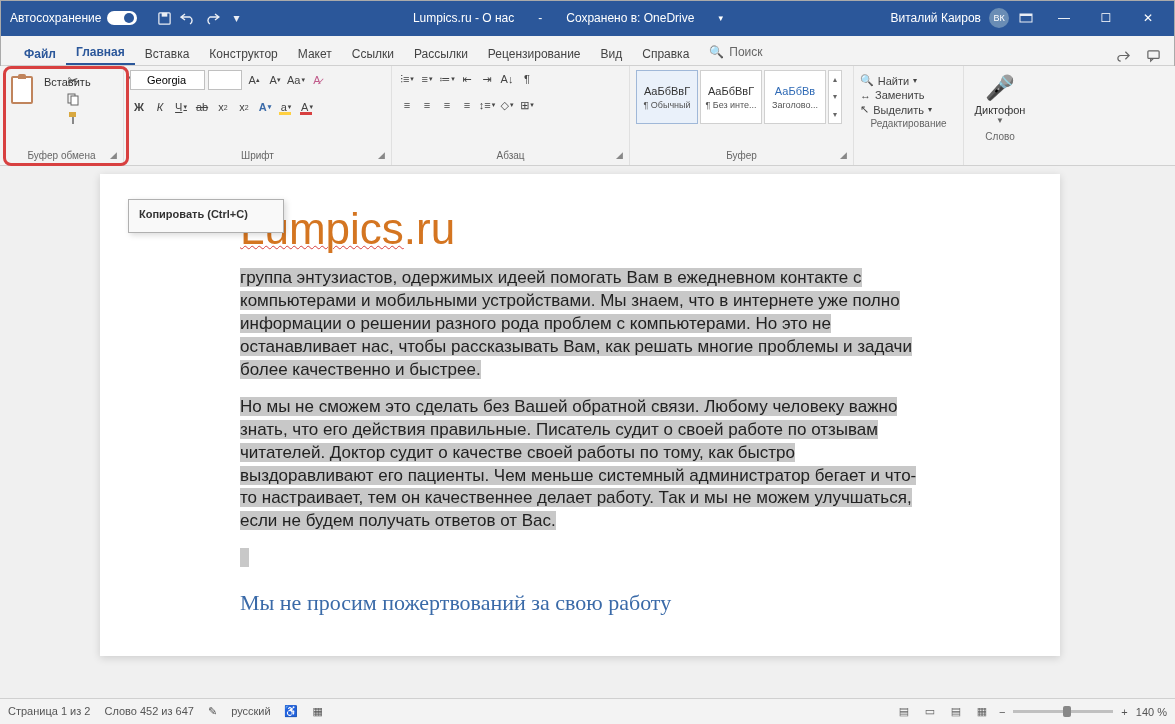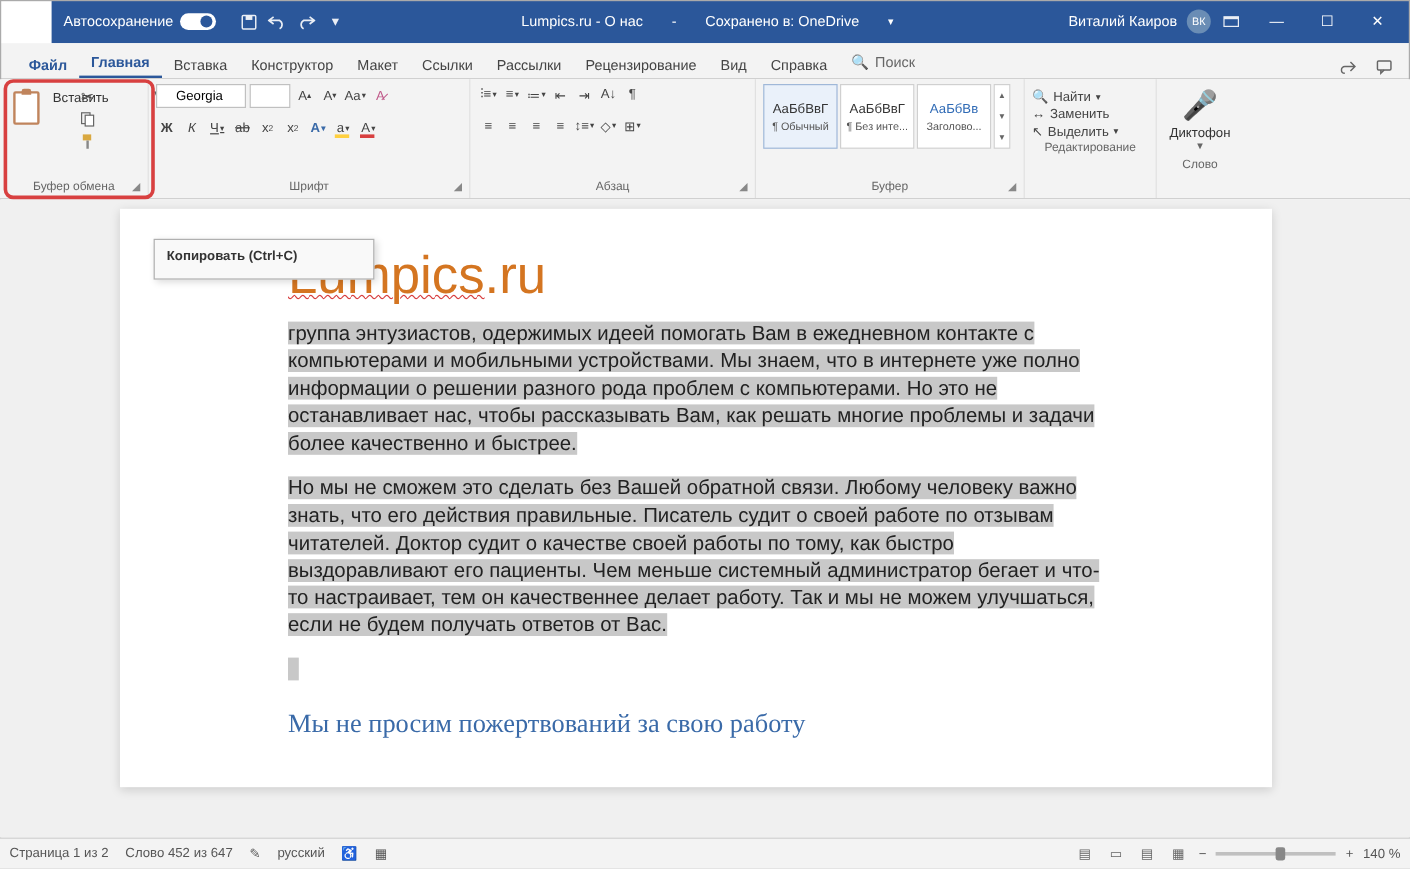--- a/index.html
+++ b/index.html
@@ -1,18 +1,18 @@
 <!DOCTYPE html>
 <html><head>
 <meta charset="utf-8">
 <style>
 * { margin:0; padding:0; box-sizing:border-box; font-family:'Segoe UI',Tahoma,sans-serif; }
 body { background:#fff; width:1175px; height:724px; overflow:hidden; position:relative; }
 .outer-border { position:absolute; inset:0; border:1px solid #aaa; }
-.titlebar { height:36px; background:#2b579a; color:#fff; display:flex; align-items:center; font-size:12px;margin-left:43px; }
+.titlebar { height:36px; background:#2b579a; color:#fff; display:flex; align-items:center; font-size:12px; }
 .titlebar .left { display:flex; align-items:center; padding-left:10px; gap:8px; }
 .autosave { display:flex; align-items:center; gap:6px; }
 .toggle { width:30px; height:14px; background:#fff; border-radius:8px; position:relative; }
 .toggle::after { content:''; width:10px; height:10px; background:#2b579a; border-radius:50%; position:absolute; left:17px; top:2px; }
 .qat { display:flex; gap:6px; margin-left:10px; }
 .qat-icon { width:18px; height:18px; display:flex; align-items:center; justify-content:center; opacity:0.9; }
 .titlebar .center { flex:1; text-align:center; display:flex; justify-content:center; align-items:center; gap:24px; }
 .titlebar .right { display:flex; align-items:center; gap:8px; padding-right:6px; }
 .avatar { width:20px; height:20px; border-radius:50%; background:#6a8db5; display:flex; align-items:center; justify-content:center; font-size:9px; }
 .winbtns { display:flex; }
@@ -68,21 +68,21 @@
 .voice-body { display:flex; flex-direction:column; align-items:center; padding:4px; }
 .mic-icon { font-size:24px; color:#4a90d9; }
 .voice-lbl { font-size:11px; color:#333; margin-top:2px; }
 .content-area { position:absolute; top:166px; left:0; right:0; bottom:26px; background:#f0f0f0; overflow:hidden; }
 .page { position:absolute; left:100px; top:8px; width:960px; background:#fff; box-shadow:0 2px 8px rgba(0,0,0,0.15); padding:30px 140px 40px 140px; }
 .doc-title { font-size:44px; color:#d47521; font-family:Georgia,serif; margin-bottom:12px; }
 .doc-title .us { text-decoration:underline wavy #d84040; text-decoration-thickness:1px; }
 .doc-p { font-family:Georgia,serif; font-size:17px; line-height:1.35; color:#222; margin-bottom:14px; }
 .hl { background:#c8c8c8; }
 .doc-h2 { font-family:Georgia,serif; font-size:22px; color:#3a6aa8; margin-top:20px; }
-.tooltip { position:absolute; left:128px; top:199px; width:184px; background:#f9f9f9; border:1px solid #b0b0b0; padding:8px 10px; font-size:11px; color:#555; box-shadow:2px 2px 6px rgba(0,0,0,0.15); z-index:20; }
+.tooltip { position:absolute; left:128px; top:199px; width:156px; background:#f9f9f9; border:1px solid #b0b0b0; padding:8px 10px; font-size:11px; color:#555; box-shadow:2px 2px 6px rgba(0,0,0,0.15); z-index:20; }
 .tooltip .tt-title { font-weight:bold; color:#333; margin-bottom:4px; }
 .statusbar { position:absolute; bottom:0; left:0; right:0; height:26px; background:#f3f3f3; border-top:1px solid #d0d0d0; display:flex; align-items:center; font-size:11px; color:#555; padding:0 8px; }
 .statusbar .sb-left { display:flex; gap:14px; }
 .statusbar .sb-right { margin-left:auto; display:flex; align-items:center; gap:8px; }
 .view-btn { width:18px; height:16px; display:flex; align-items:center; justify-content:center; color:#666; }
 .zoom-slider { width:100px; height:3px; background:#c0c0c0; position:relative; }
 .zoom-slider::after { content:''; position:absolute; left:50%; top:-4px; width:8px; height:11px; background:#888; border-radius:2px; }
 svg { display:block; }
 </style>
 </head>

